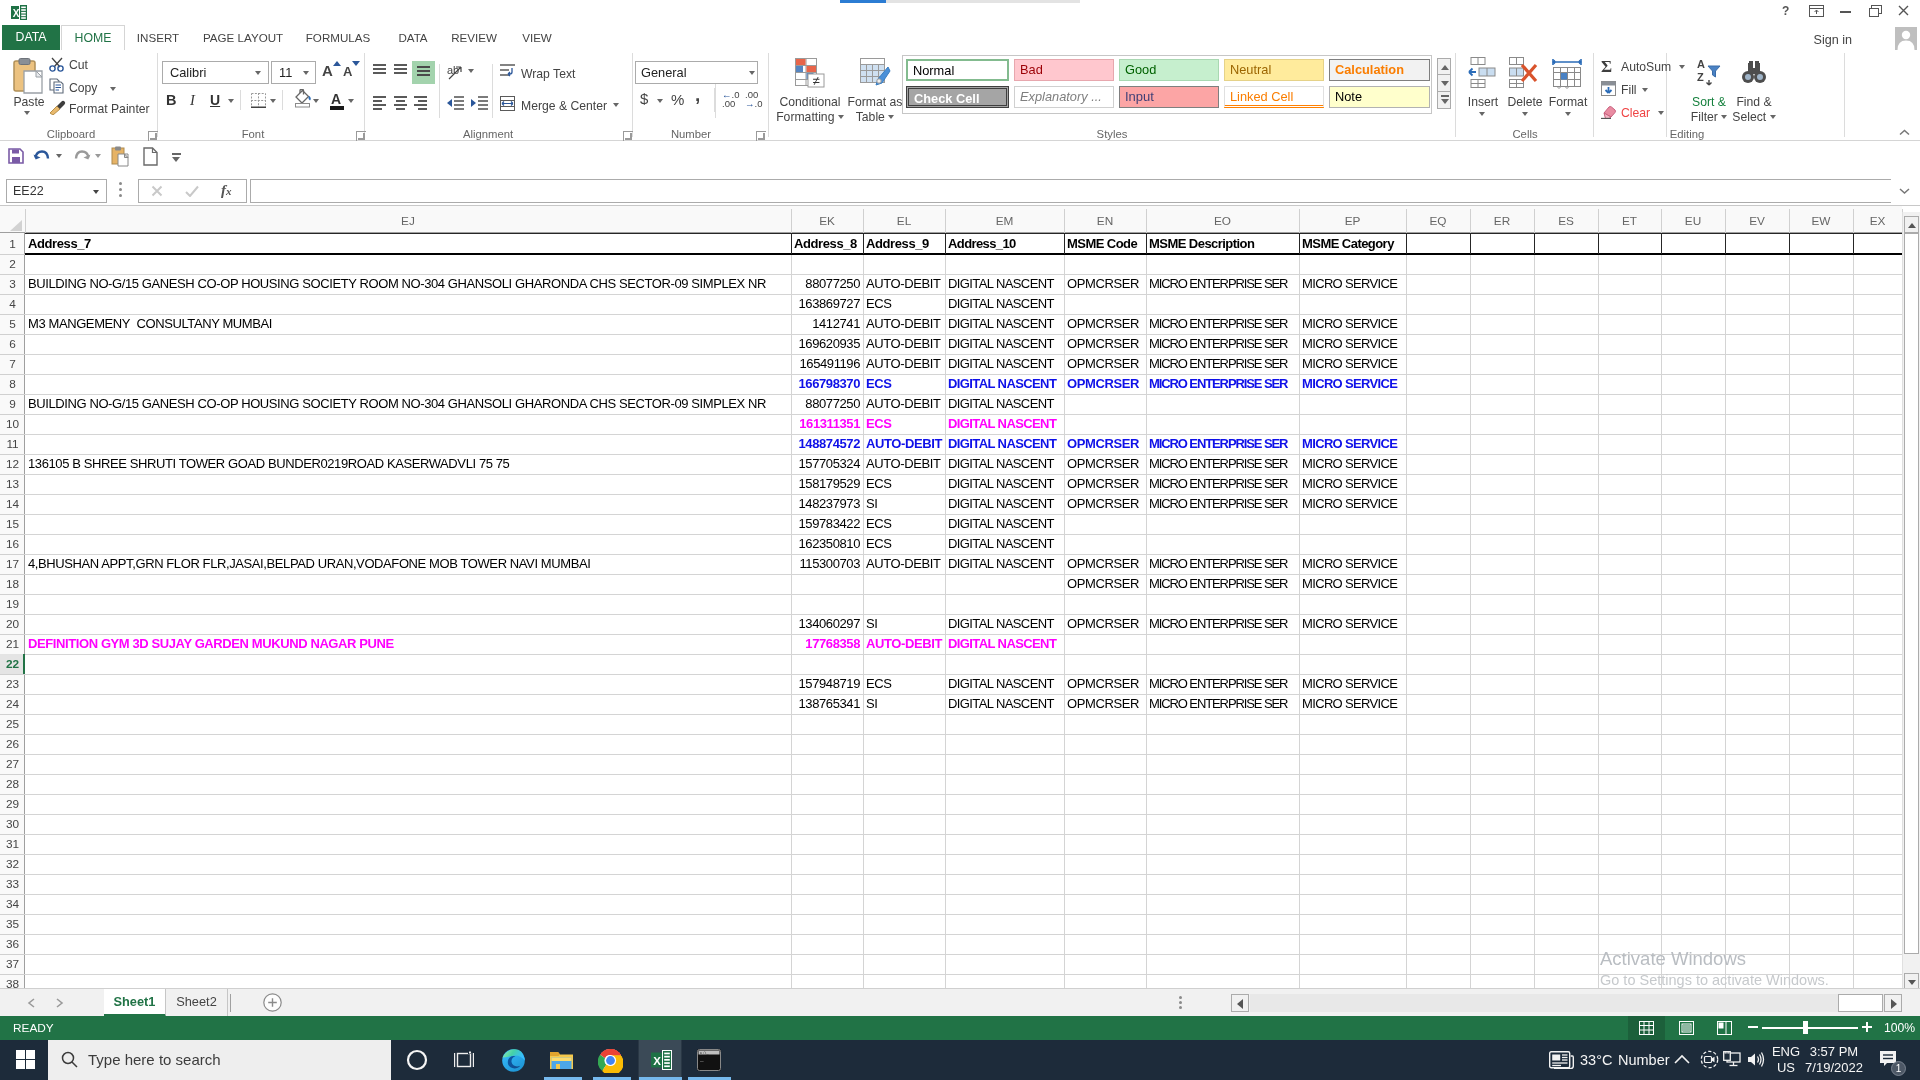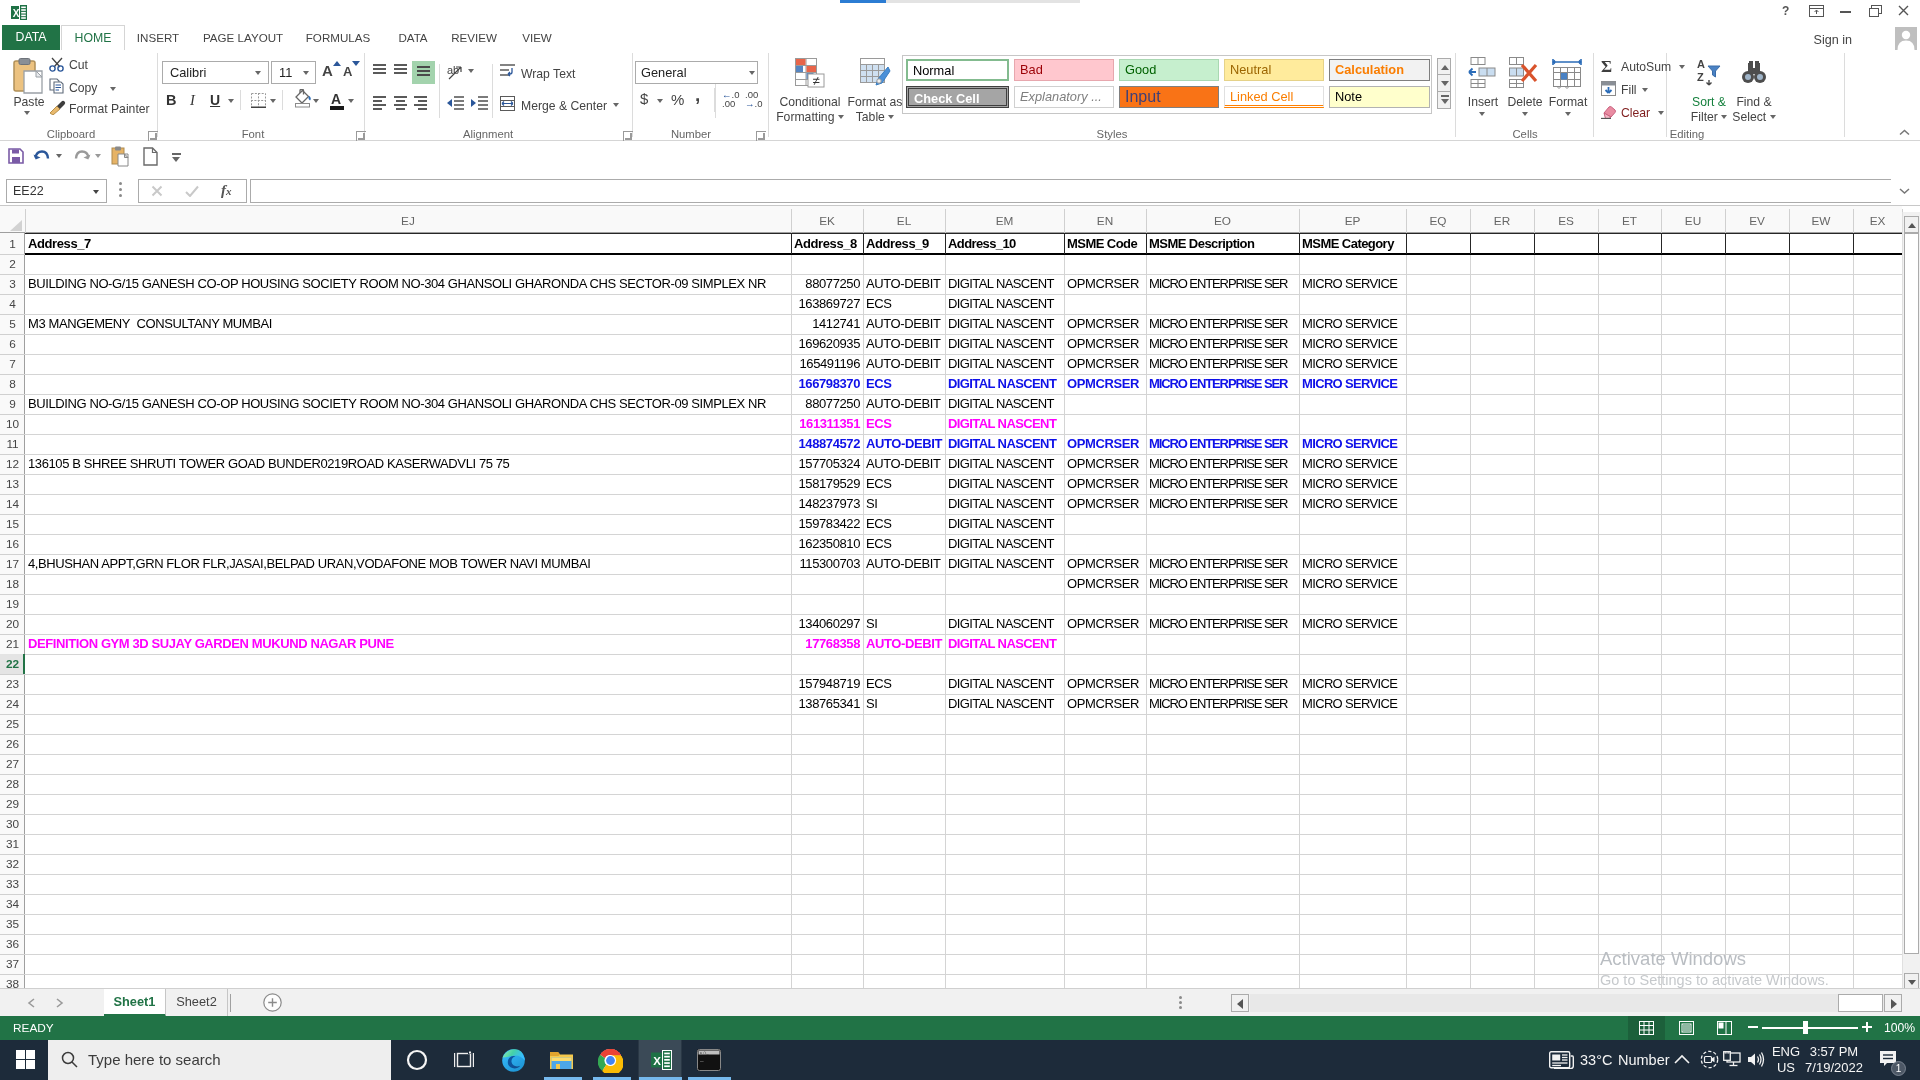--- a/index.html
+++ b/index.html
@@ -317,21 +317,21 @@
       <div class="abs" style="left:845px;top:45px;width:60px;text-align:center;font-size:12.2px;color:#444">Format as</div>
       <div class="abs" style="left:845px;top:60px;width:60px;text-align:center;font-size:12.2px;color:#444">Table <span style="display:inline-block;vertical-align:2px" class="caret"></span></div>
       <div class="abs" style="left:902px;top:5px;width:530px;height:59px;background:#fff;border:1px solid #c6c6c6"></div>
       <div class="abs" style="left:906px;top:9px;width:103px;height:22px;background:#fff;color:#000;border:2px solid #83bb8f;font-size:12.8px;font-weight:normal;font-style:normal;line-height:20px;padding-left:5px;">Normal</div>
       <div class="abs" style="left:1014px;top:9px;width:100px;height:22px;background:#ffc7ce;color:#9c0006;border:1px solid #e7a7ae;font-size:12.8px;font-weight:normal;font-style:normal;line-height:20px;padding-left:5px;">Bad</div>
       <div class="abs" style="left:1119px;top:9px;width:100px;height:22px;background:#c6efce;color:#006100;border:1px solid #a9d8b2;font-size:12.8px;font-weight:normal;font-style:normal;line-height:20px;padding-left:5px;">Good</div>
       <div class="abs" style="left:1224px;top:9px;width:100px;height:22px;background:#ffeb9c;color:#9c6500;border:1px solid #e5d289;font-size:12.8px;font-weight:normal;font-style:normal;line-height:20px;padding-left:5px;">Neutral</div>
       <div class="abs" style="left:1329px;top:9px;width:101px;height:22px;background:#f2f2f2;color:#fa7d00;border:1px solid #7f7f7f;font-size:12.8px;font-weight:bold;font-style:normal;line-height:20px;padding-left:5px;">Calculation</div>
       <div class="abs" style="left:906px;top:36px;width:103px;height:22px;background:#a5a5a5;color:#fff;border:3px double #3f3f3f;font-size:12.8px;font-weight:bold;font-style:normal;line-height:20px;padding-left:5px;">Check Cell</div>
       <div class="abs" style="left:1014px;top:36px;width:100px;height:22px;background:#fff;color:#7f7f7f;border:1px solid #d0d0d0;font-size:12.8px;font-weight:normal;font-style:italic;line-height:20px;padding-left:5px;">Explanatory ...</div>
-      <div class="abs" style="left:1119px;top:36px;width:100px;height:22px;background:#f97316;color:#3f3f76;border:1px solid #7f7f7f;font-size:16px;font-weight:normal;font-style:normal;line-height:20px;padding-left:5px;">Input</div>
+      <div class="abs" style="left:1119px;top:36px;width:100px;height:22px;background:#fca5a5;color:#3f3f76;border:1px solid #7f7f7f;font-size:13px;font-weight:normal;font-style:normal;line-height:20px;padding-left:5px;">Input</div>
       <div class="abs" style="left:1224px;top:36px;width:100px;height:22px;background:#fff;color:#fa7d00;border:1px solid #e0e0e0;font-size:12.8px;font-weight:normal;font-style:normal;line-height:20px;padding-left:5px;border-bottom:3px double #ff8001;">Linked Cell</div>
       <div class="abs" style="left:1329px;top:36px;width:101px;height:22px;background:#ffffcc;color:#000;border:1px solid #b2b2b2;font-size:12.8px;font-weight:normal;font-style:normal;line-height:20px;padding-left:5px;">Note</div>
       <div class="abs sbtn" style="left:1437px;top:8px;width:14px;height:17px">
         <div class="abs" style="left:3px;top:6px;width:0;height:0;border-left:4px solid transparent;border-right:4px solid transparent;border-bottom:5px solid #666"></div>
       </div>
       <div class="abs sbtn" style="left:1437px;top:25px;width:14px;height:17px;border-top:none">
         <div class="abs" style="left:3px;top:6px;width:0;height:0;border-left:4px solid transparent;border-right:4px solid transparent;border-top:5px solid #666"></div>
       </div>
       <div class="abs sbtn" style="left:1437px;top:42px;width:14px;height:17px;border-top:none">
         <div class="abs" style="left:3px;top:3px;width:8px;height:1.5px;background:#666"></div>
@@ -406,21 +406,21 @@
       </svg>
       <div class="abs" style="left:1621px;top:33px;font-size:12.2px;color:#444">Fill</div>
       <div class="abs" style="left:1642px;top:38px">
         <div class="caret"></div>
       </div>
       <svg class="abs" style="left:1599px;top:55px" width="18" height="14" viewBox="0 0 18 14">
         <path d="M5 8 L10 2 Q11 1 12.5 2 L16 5 Q17 6 16 7.5 L12 12 Z" fill="#e98ca2" stroke="#c9607e"></path>
         <path d="M5 8 L12 12 L10 13.5 L6.5 13.5 Z" fill="#f3b8c6" stroke="#c9607e"></path>
         <line x1="2" y1="13.5" x2="12" y2="13.5" stroke="#555" stroke-width="1.3"></line>
       </svg>
-      <div class="abs" style="left:1621px;top:56px;font-size:12.2px;color:#7f1d1d">Clear</div>
+      <div class="abs" style="left:1621px;top:56px;font-size:12.2px;color:#ef4444">Clear</div>
       <div class="abs" style="left:1658px;top:61px">
         <div class="caret"></div>
       </div>
       <svg class="abs" style="left:1697px;top:8px" width="24" height="30" viewBox="0 0 24 30">
 <text x="0" y="10" font-size="11" font-weight="bold" fill="#444" font-family="Liberation Sans">A</text>
 <text x="0" y="23" font-size="11" font-weight="bold" fill="#444" font-family="Liberation Sans">Z</text>
 <path d="M13 2 L13 20" stroke="#444" stroke-width="0"></path>
 <path d="M10 14 L14 18 L18 14" fill="none" stroke="#444" stroke-width="0"></path>
 <path d="M11 8 L23 8 L18.5 13 L18.5 19 L15.5 17 L15.5 13 Z" fill="#4a82c4" stroke="#3a6ca8"></path>
 <path d="M12 22 L12 27 M12 27 L9.5 24.5 M12 27 L14.5 24.5" stroke="#444" stroke-width="1.4" fill="none"></path>

